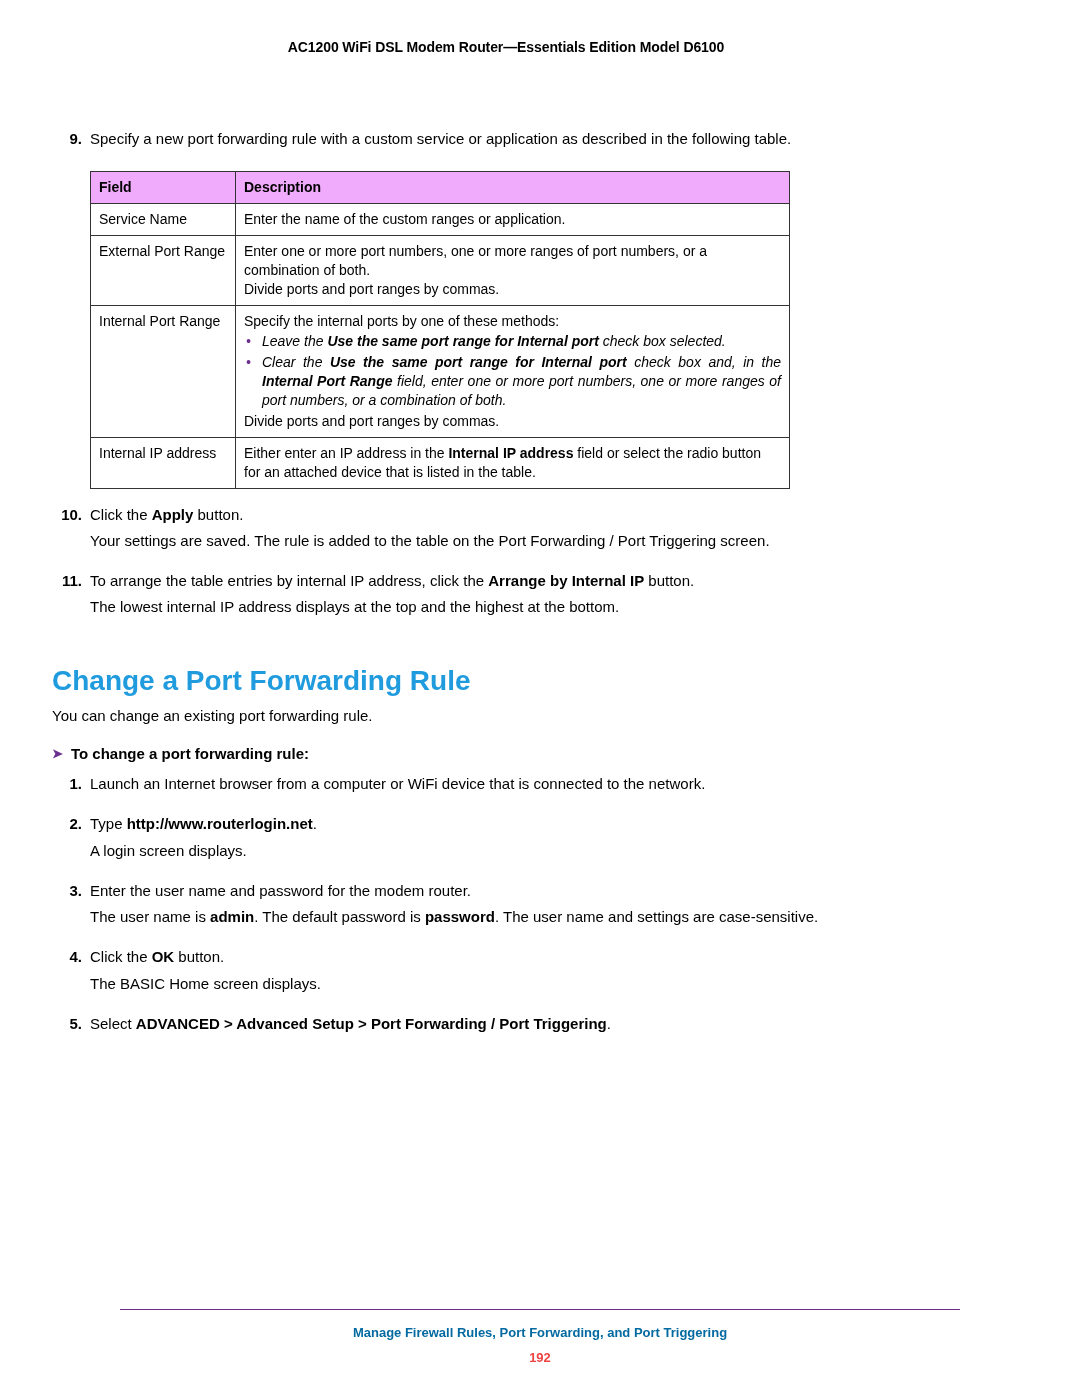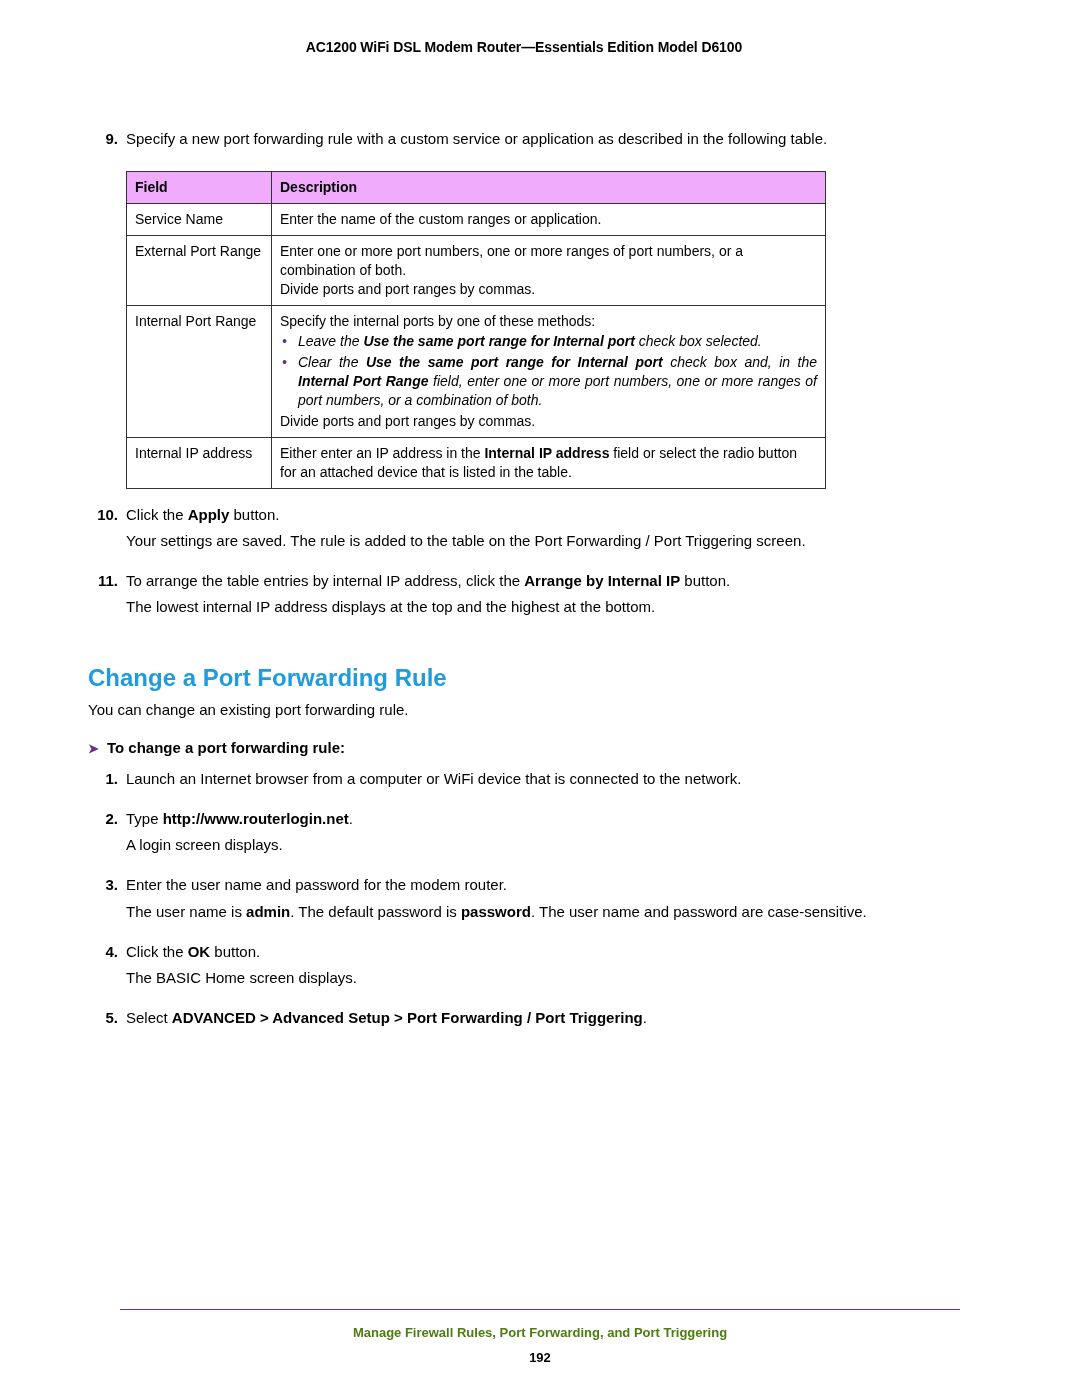--- a/index.html
+++ b/index.html
@@ -8,21 +8,21 @@
     background: #fff;
     font-family: Arial, Helvetica, sans-serif;
     color: #000;
     font-size: 15px;
     line-height: 1.35;
   }
   .page {
     width: 1080px;
     min-height: 1397px;
     box-sizing: border-box;
-    padding: 38px 120px 30px 88px;
+    padding: 38px 120px 30px 52px;
     position: relative;
   }
   .header-title {
     text-align: center;
     font-weight: bold;
     font-size: 14px;
     letter-spacing: -0.1px;
     margin-bottom: 72px;
   }
   .step {
@@ -36,21 +36,21 @@
     font-weight: bold;
     padding-right: 8px;
   }
   .step-body {
     flex: 1;
   }
   .step-body p { margin: 0 0 10px 0; }
   .step-body p.tight { margin-bottom: 6px; }
   .section-heading {
     color: #1f9bde;
-    font-size: 24px;
+    font-size: 28px;
     font-weight: bold;
     margin: 34px 0 6px 0;
   }
   .intro { margin: 0 0 18px 0; }
   .task-line {
     display:flex;
     align-items:center;
     gap:8px;
     font-weight:bold;
     margin: 0 0 10px 0;
@@ -99,26 +99,26 @@
     bottom: 30px;
     left: 120px;
     right: 120px;
     text-align: center;
   }
   .footer-rule {
     border-top: 1px solid #6a2f8f;
     margin-bottom: 14px;
   }
   .footer-text {
-    color: #4d7c0f;
+    color: #0369a1;
     font-weight: bold;
     font-size: 13px;
   }
   .footer-page {
-    color: #000000;
+    color: #ef4444;
     font-weight: bold;
     font-size: 13px;
     margin-top: 8px;
   }
   b { font-weight: bold; }
 </style>
 </head>
 <body>
 
 <div class="page">
@@ -218,21 +218,21 @@
       </p>
       <p>A login screen displays.</p>
     </div>
   </div>
 
   <div class="step">
     <div class="step-num">3.</div>
     <div class="step-body">
       <p class="tight">Enter the user name and password for the modem router.</p>
       <p>
-        <span>The user name is </span><b>admin</b><span>. The default password is </span><b>password</b><span>. The user name and password are case-sensitive.</span>
+        <span>The user name is </span><b>admin</b><span>. The default password is </span><b>password</b><span>. The user name and settings are case-sensitive.</span>
       </p>
     </div>
   </div>
 
   <div class="step">
     <div class="step-num">4.</div>
     <div class="step-body">
       <p class="tight">
         <span>Click the </span><b>OK</b><span> button.</span>
       </p>

